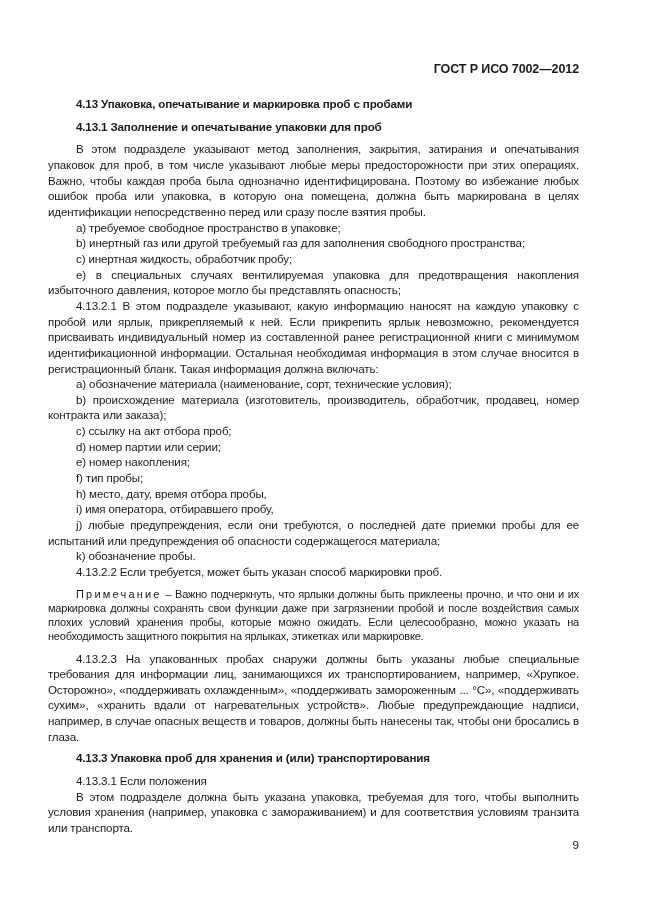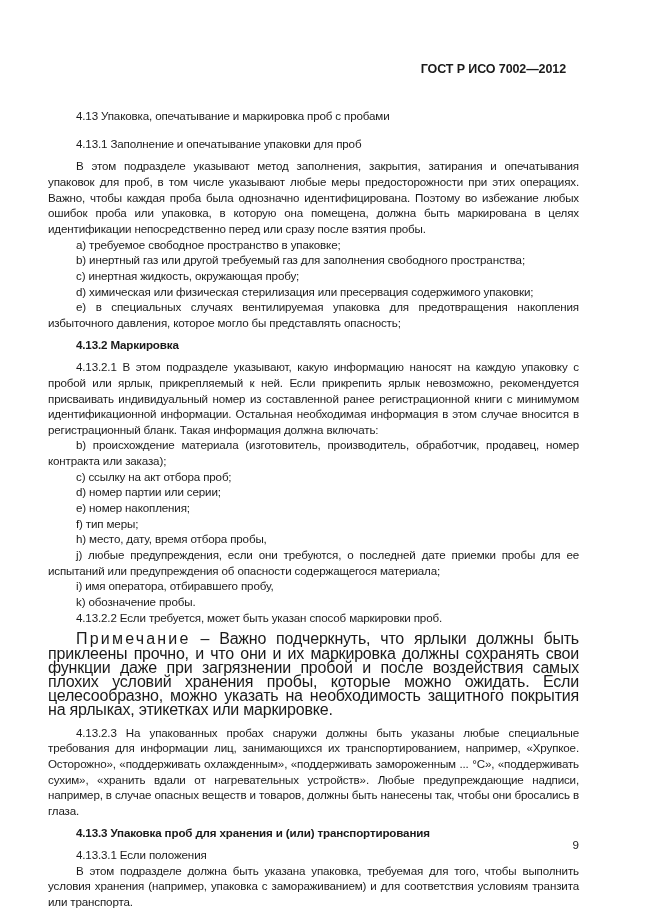--- a/index.html
+++ b/index.html
@@ -1,53 +1,52 @@
 <!DOCTYPE html>
 <html><head>
 <meta charset="utf-8">
 <style>
   html, body { margin: 0; padding: 0; background: #ffffff; }
   body { width: 646px; height: 913px; position: relative; overflow: hidden; font-family: "Liberation Sans", sans-serif; color: #1a1a1a; }
   .page { position: absolute; left: 48px; top: 0; width: 531px; }
-  .header { position: absolute; top: 62px; right: 13px; font-weight: bold; font-size: 12.5px; letter-spacing: -0.1px; }
+  .header { position: absolute; top: 62px; right: 0; font-weight: bold; font-size: 12.5px; letter-spacing: -0.1px; }
   .content { position: absolute; top: 96px; left: 0; width: 531px; font-size: 11.6px; line-height: 15.65px; letter-spacing: -0.15px; }
-  .h { font-weight: normal; padding-left: 28px; margin: 12px 0 7px 0; }
+  .h { font-weight: bold; padding-left: 28px; margin: 0 0 7px 0; }
   .h2 { font-weight: bold; padding-left: 28px; margin: 6px 0 7px 0; }
   .p { text-indent: 28px; text-align: justify; margin: 0; }
   .p.gap { margin-top: 0; }
-  .note { font-size: 16px; line-height: 14.2px; text-indent: 28px; text-align: justify; margin: 7px 0 7px 0; letter-spacing: -0.2px; }
+  .note { font-size: 11px; line-height: 14.2px; text-indent: 28px; text-align: justify; margin: 7px 0 7px 0; letter-spacing: -0.2px; }
   .spaced { letter-spacing: 2.2px; }
   .pagenum { position: absolute; top: 838px; right: 0; font-size: 11.6px; }
 </style>
 </head>
 <body>
 
 <div class="page">
   <div class="header">ГОСТ Р ИСО 7002—2012</div>
 
   <div class="content">
     <div class="h">4.13 Упаковка, опечатывание и маркировка проб с пробами</div>
     <div class="h">4.13.1 Заполнение и опечатывание упаковки для проб</div>
     <p class="p gap">В этом подразделе указывают метод заполнения, закрытия, затирания и опечатывания упаковок для проб, в том числе указывают любые меры предосторожности при этих операциях. Важно, чтобы каждая проба была однозначно идентифицирована. Поэтому во избежание любых ошибок проба или упаковка, в которую она помещена, должна быть маркирована в целях идентификации непосредственно перед или сразу после взятия пробы.</p>
     <p class="p">a) требуемое свободное пространство в упаковке;</p>
     <p class="p">b) инертный газ или другой требуемый газ для заполнения свободного пространства;</p>
-    <p class="p">c) инертная жидкость, окружающая пробу;</p>
-    <p class="p">d) химическая или физическая стерилизация или пресервация содержимого упаковки;</p>
+    <p class="p">c) инертная жидкость, обработчик пробу;</p>
     <p class="p">e) в специальных случаях вентилируемая упаковка для предотвращения накопления избыточного давления, которое могло бы представлять опасность;</p>
 
-    <div class="h2">4.13.2 Маркировка</div>
     <p class="p gap">4.13.2.1 В этом подразделе указывают, какую информацию наносят на каждую упаковку с пробой или ярлык, прикрепляемый к ней. Если прикрепить ярлык невозможно, рекомендуется присваивать индивидуальный номер из составленной ранее регистрационной книги с минимумом идентификационной информации. Остальная необходимая информация в этом случае вносится в регистрационный бланк. Такая информация должна включать:</p>
+    <p class="p">a) обозначение материала (наименование, сорт, технические условия);</p>
     <p class="p">b) происхождение материала (изготовитель, производитель, обработчик, продавец, номер контракта или заказа);</p>
     <p class="p">c) ссылку на акт отбора проб;</p>
     <p class="p">d) номер партии или серии;</p>
     <p class="p">e) номер накопления;</p>
-    <p class="p">f) тип меры;</p>
+    <p class="p">f) тип пробы;</p>
     <p class="p">h) место, дату, время отбора пробы,</p>
+    <p class="p">i) имя оператора, отбиравшего пробу,</p>
     <p class="p">j) любые предупреждения, если они требуются, о последней дате приемки пробы для ее испытаний или предупреждения об опасности содержащегося материала;</p>
-    <p class="p">i) имя оператора, отбиравшего пробу,</p>
     <p class="p">k) обозначение пробы.</p>
     <p class="p">4.13.2.2 Если требуется, может быть указан способ маркировки проб.</p>
 
     <p class="note"><span class="spaced">Примечание</span><span> – Важно подчеркнуть, что ярлыки должны быть приклеены прочно, и что они и их маркировка должны сохранять свои функции даже при загрязнении пробой и после воздействия самых плохих условий хранения пробы, которые можно ожидать. Если целесообразно, можно указать на необходимость защитного покрытия на ярлыках, этикетках или маркировке.</span></p>
 
     <p class="p">4.13.2.3 На упакованных пробах снаружи должны быть указаны любые специальные требования для информации лиц, занимающихся их транспортированием, например, «Хрупкое. Осторожно», «поддерживать охлажденным», «поддерживать замороженным ... °С», «поддерживать сухим», «хранить вдали от нагревательных устройств». Любые предупреждающие надписи, например, в случае опасных веществ и товаров, должны быть нанесены так, чтобы они бросались в глаза.</p>
 
     <div class="h2">4.13.3 Упаковка проб для хранения и (или) транспортирования</div>
     <p class="p gap">4.13.3.1 Если положения</p>
     <p class="p">В этом подразделе должна быть указана упаковка, требуемая для того, чтобы выполнить условия хранения (например, упаковка с замораживанием) и для соответствия условиям транзита или транспорта.</p>

